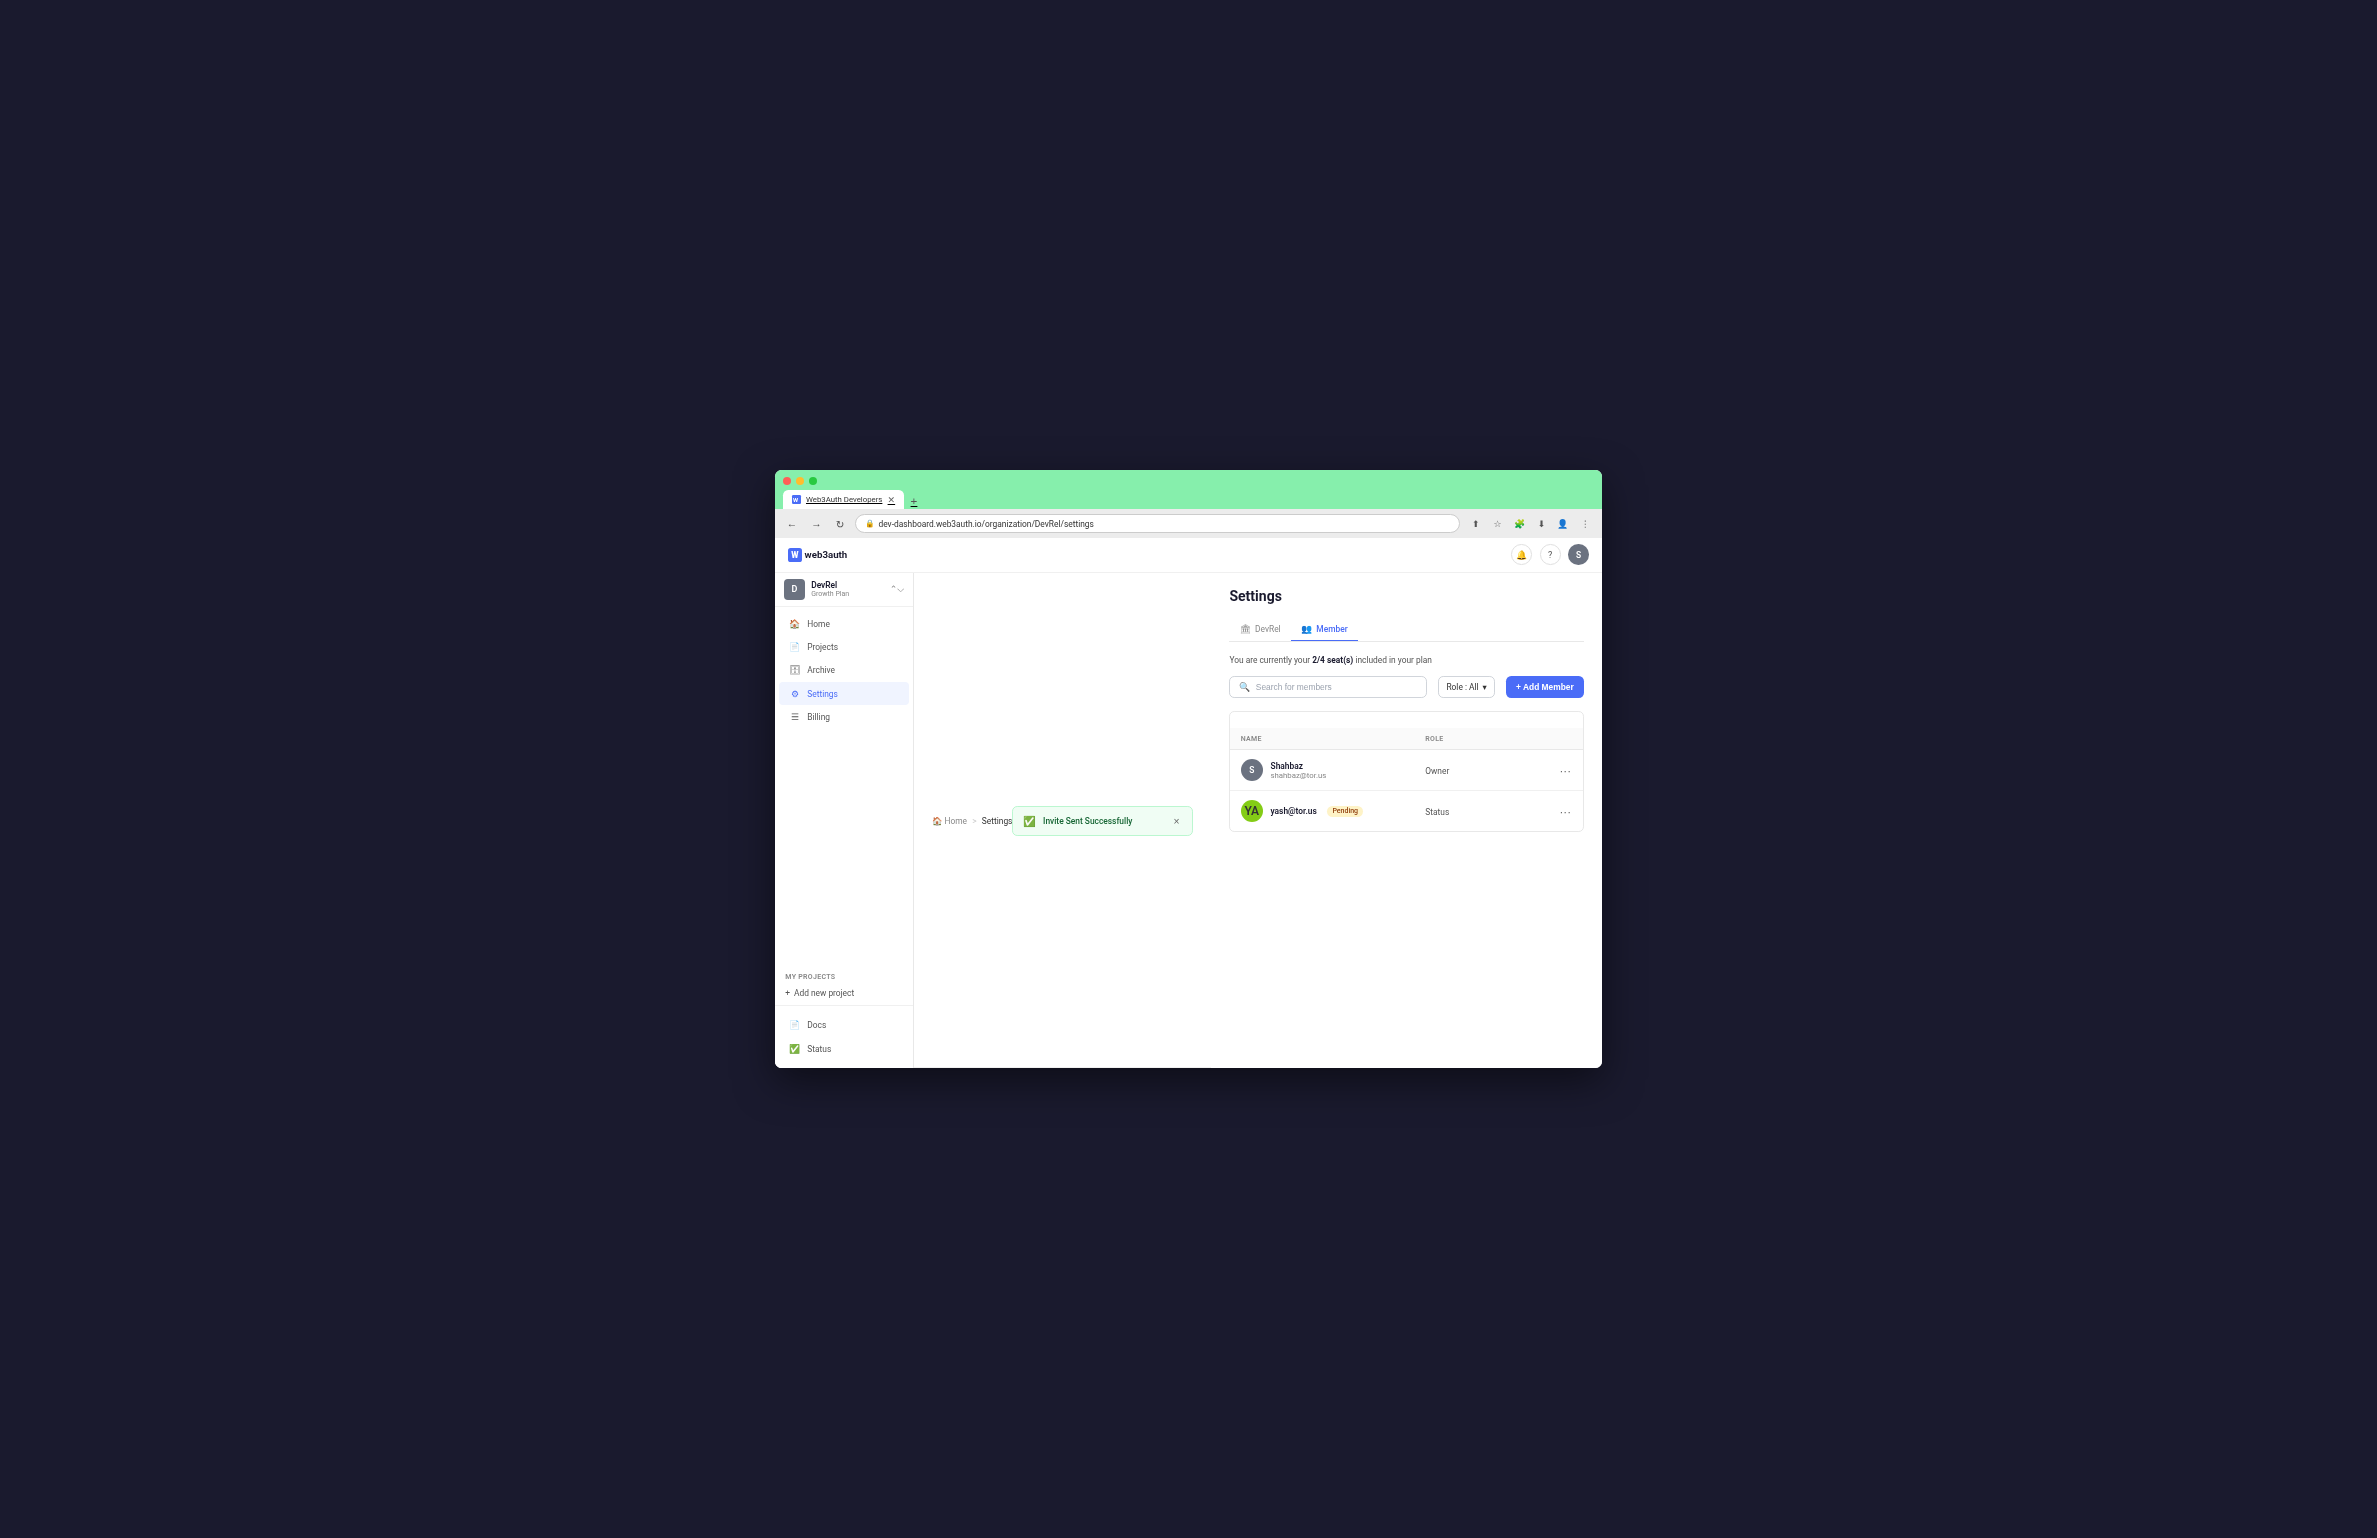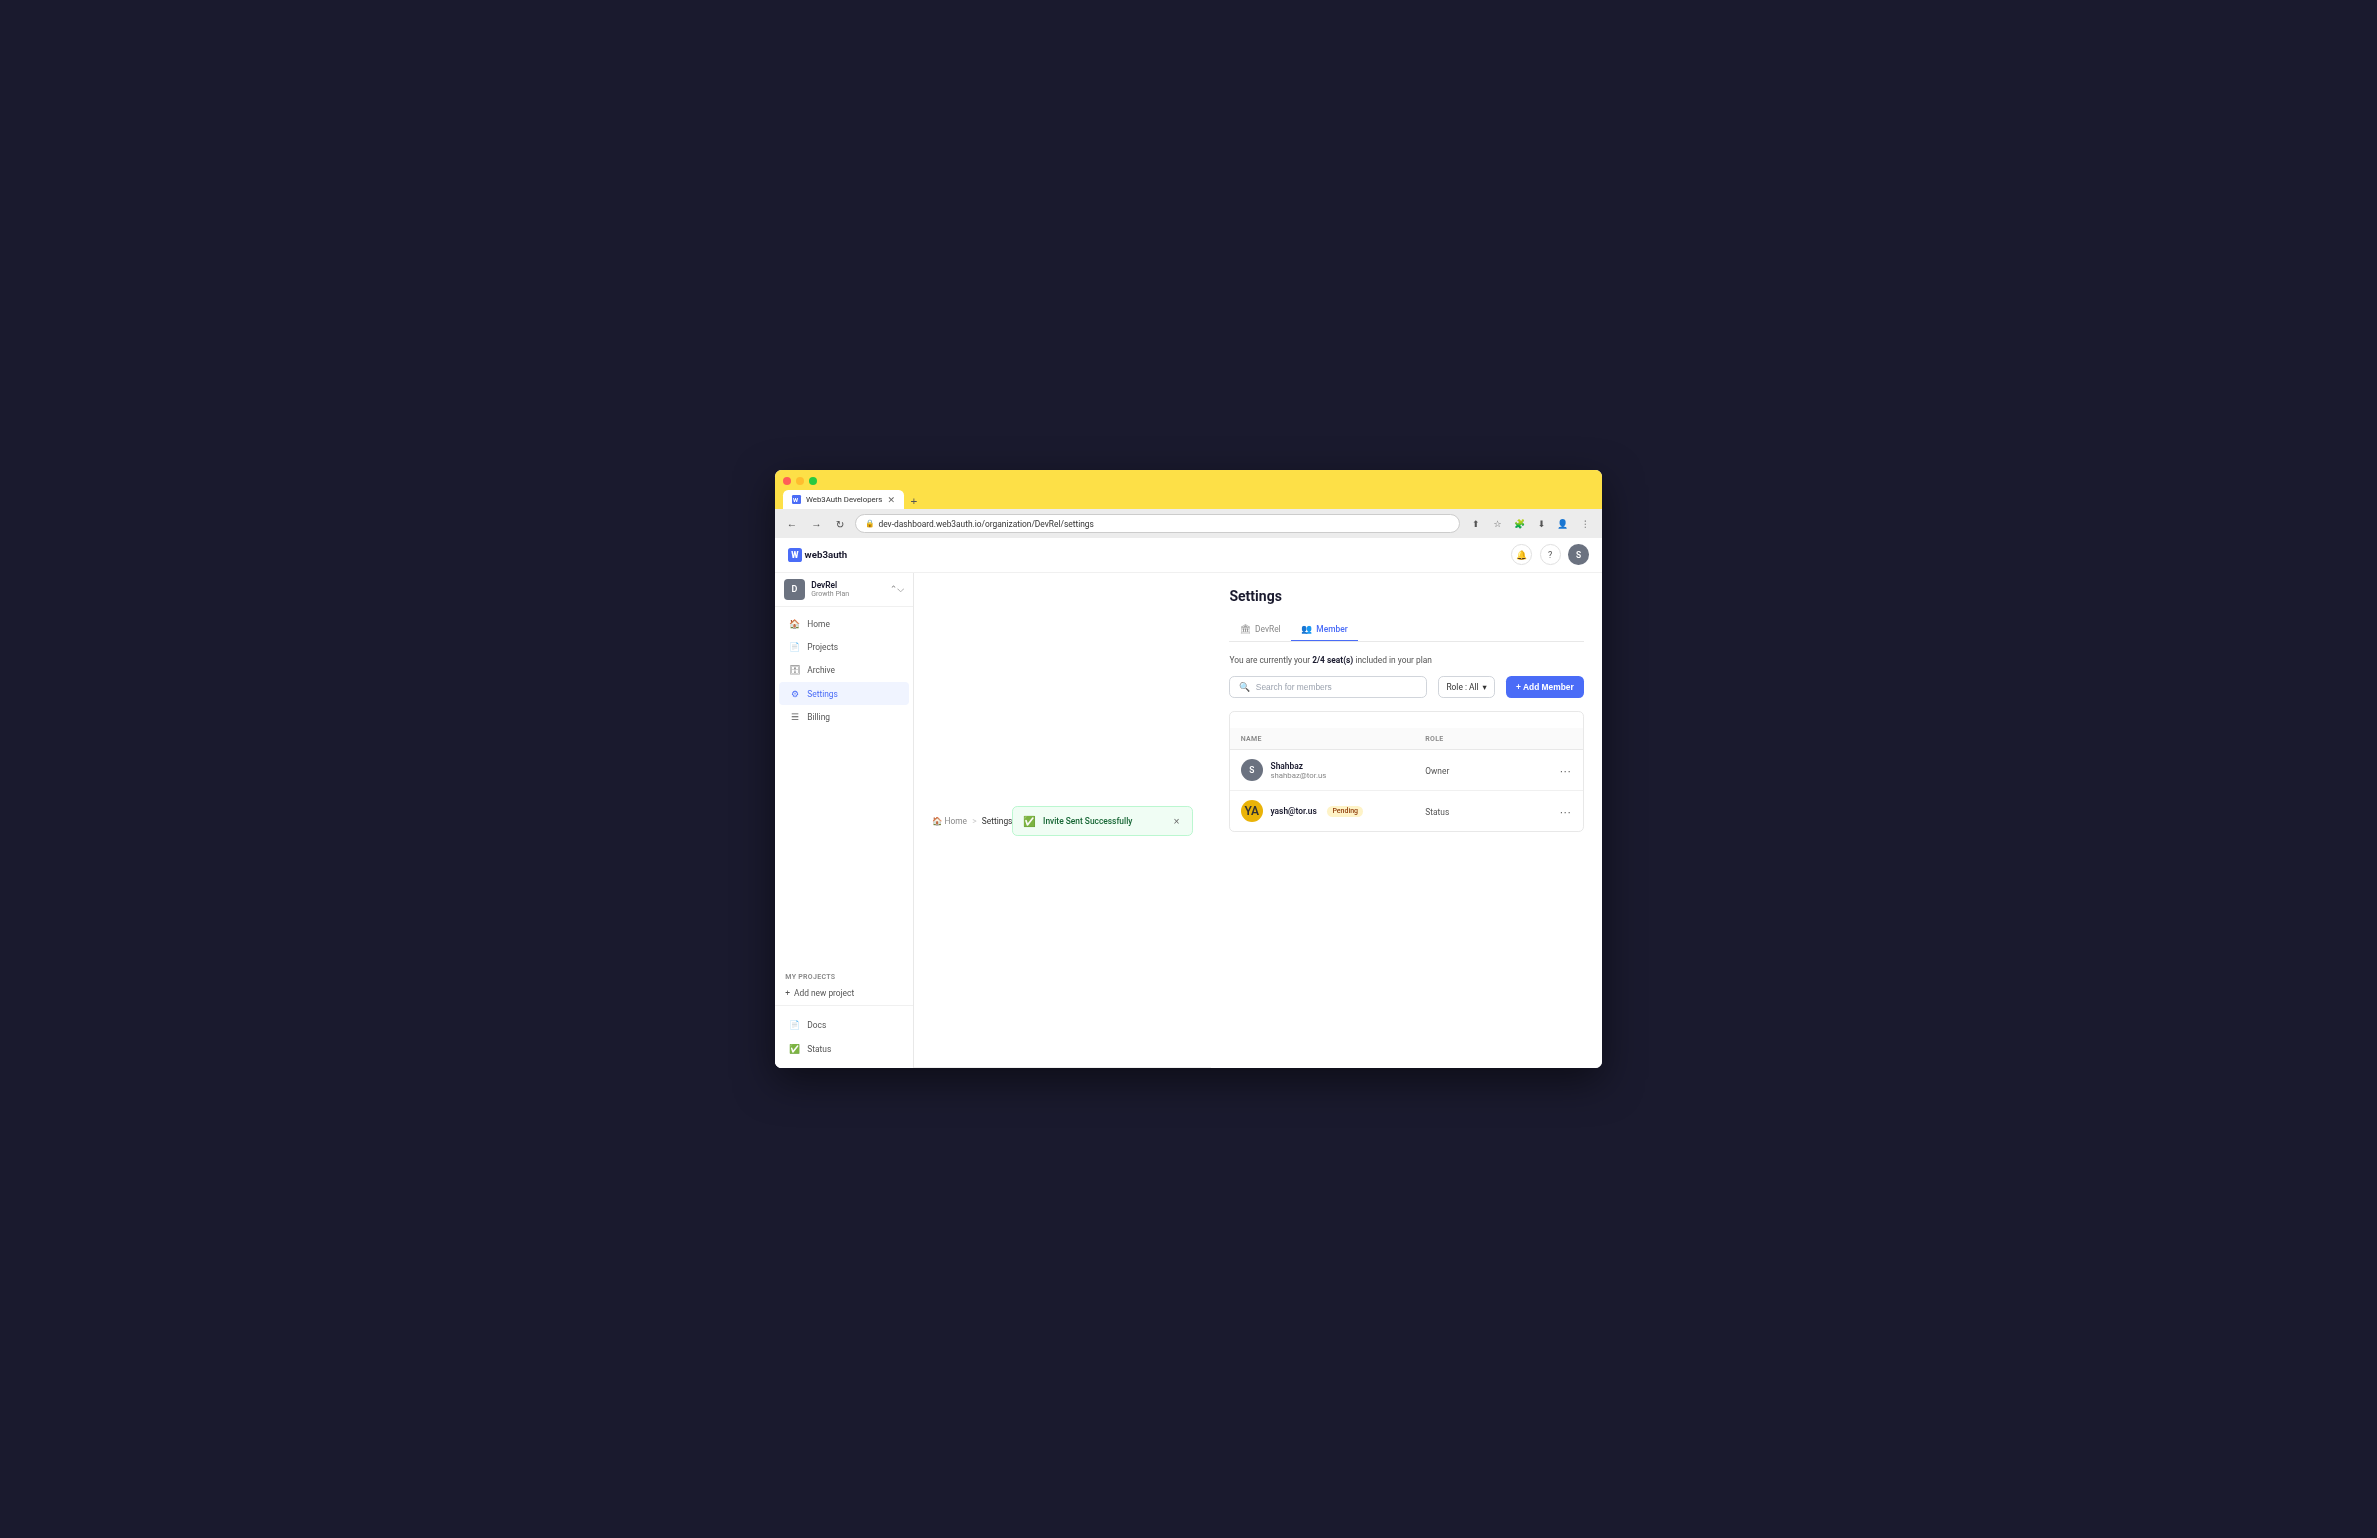--- a/index.html
+++ b/index.html
@@ -1,21 +1,21 @@
 <!DOCTYPE html>
 <html style="font-size:10.3px"><head>
   <meta charset="utf-8">
   <style>
     * { box-sizing: border-box; margin: 0; padding: 0; }
     body { font-family: -apple-system, BlinkMacSystemFont, 'Segoe UI', Roboto, sans-serif; background: #1a1a2e; display: flex; justify-content: center; align-items: center; min-height: 100vh; }
 
     .browser-window { width: 827px; background: #fff; border-radius: 6.5px; overflow: hidden; box-shadow: 0 13px 39px rgba(0,0,0,0.5); }
 
     
-    .browser-chrome { background: #fde047; padding: 6.5px 7.8px 0; }
+    .browser-chrome { background: #86efac; padding: 6.5px 7.8px 0; text-decoration: underline; }
     .browser-traffic-lights { display: flex; gap: 4.5px; margin-bottom: 5.2px; }
     .traffic-light { width: 8.4px; height: 8.4px; border-radius: 50%; }
     .tl-red { background: #ff5f57; }
     .tl-yellow { background: #ffbd2e; }
     .tl-green { background: #28c940; }
     .browser-tabs { display: flex; align-items: flex-end; gap: 1.3px; }
     .browser-tab { background: #fff; border-radius: 5.2px 5.2px 0 0; padding: 4.5px 9px; font-size: 7.8px; color: #333; display: flex; align-items: center; gap: 5.2px; min-width: 103px; }
     .browser-tab .tab-favicon { width: 9px; height: 9px; background: #4a6cf7; border-radius: 1.3px; display: flex; align-items: center; justify-content: center; }
     .browser-tab .tab-favicon svg { width: 6.5px; height: 6.5px; }
     .tab-close { margin-left: auto; color: #666; font-size: 9px; cursor: pointer; }
@@ -292,21 +292,21 @@
                 <span class="role-text">Owner</span>
               </div>
               <div class="td">
                 <button class="more-btn">···</button>
               </div>
             </div>
 
             <div class="table-row">
               <div class="td">
                 <div class="member-info">
-                  <div class="member-avatar" style="background:#eab308;color:#333;font-size:12px;">YA</div>
+                  <div class="member-avatar" style="background:#84cc16;color:#333;font-size:12px;">YA</div>
                   <div>
                     <div style="display:flex;align-items:center;gap:5.2px;">
                       <span class="member-name">yash@tor.us</span>
                       <span class="pending-badge">Pending</span>
                     </div>
                   </div>
                 </div>
               </div>
               <div class="td">
                 <span class="role-text">Status</span>

